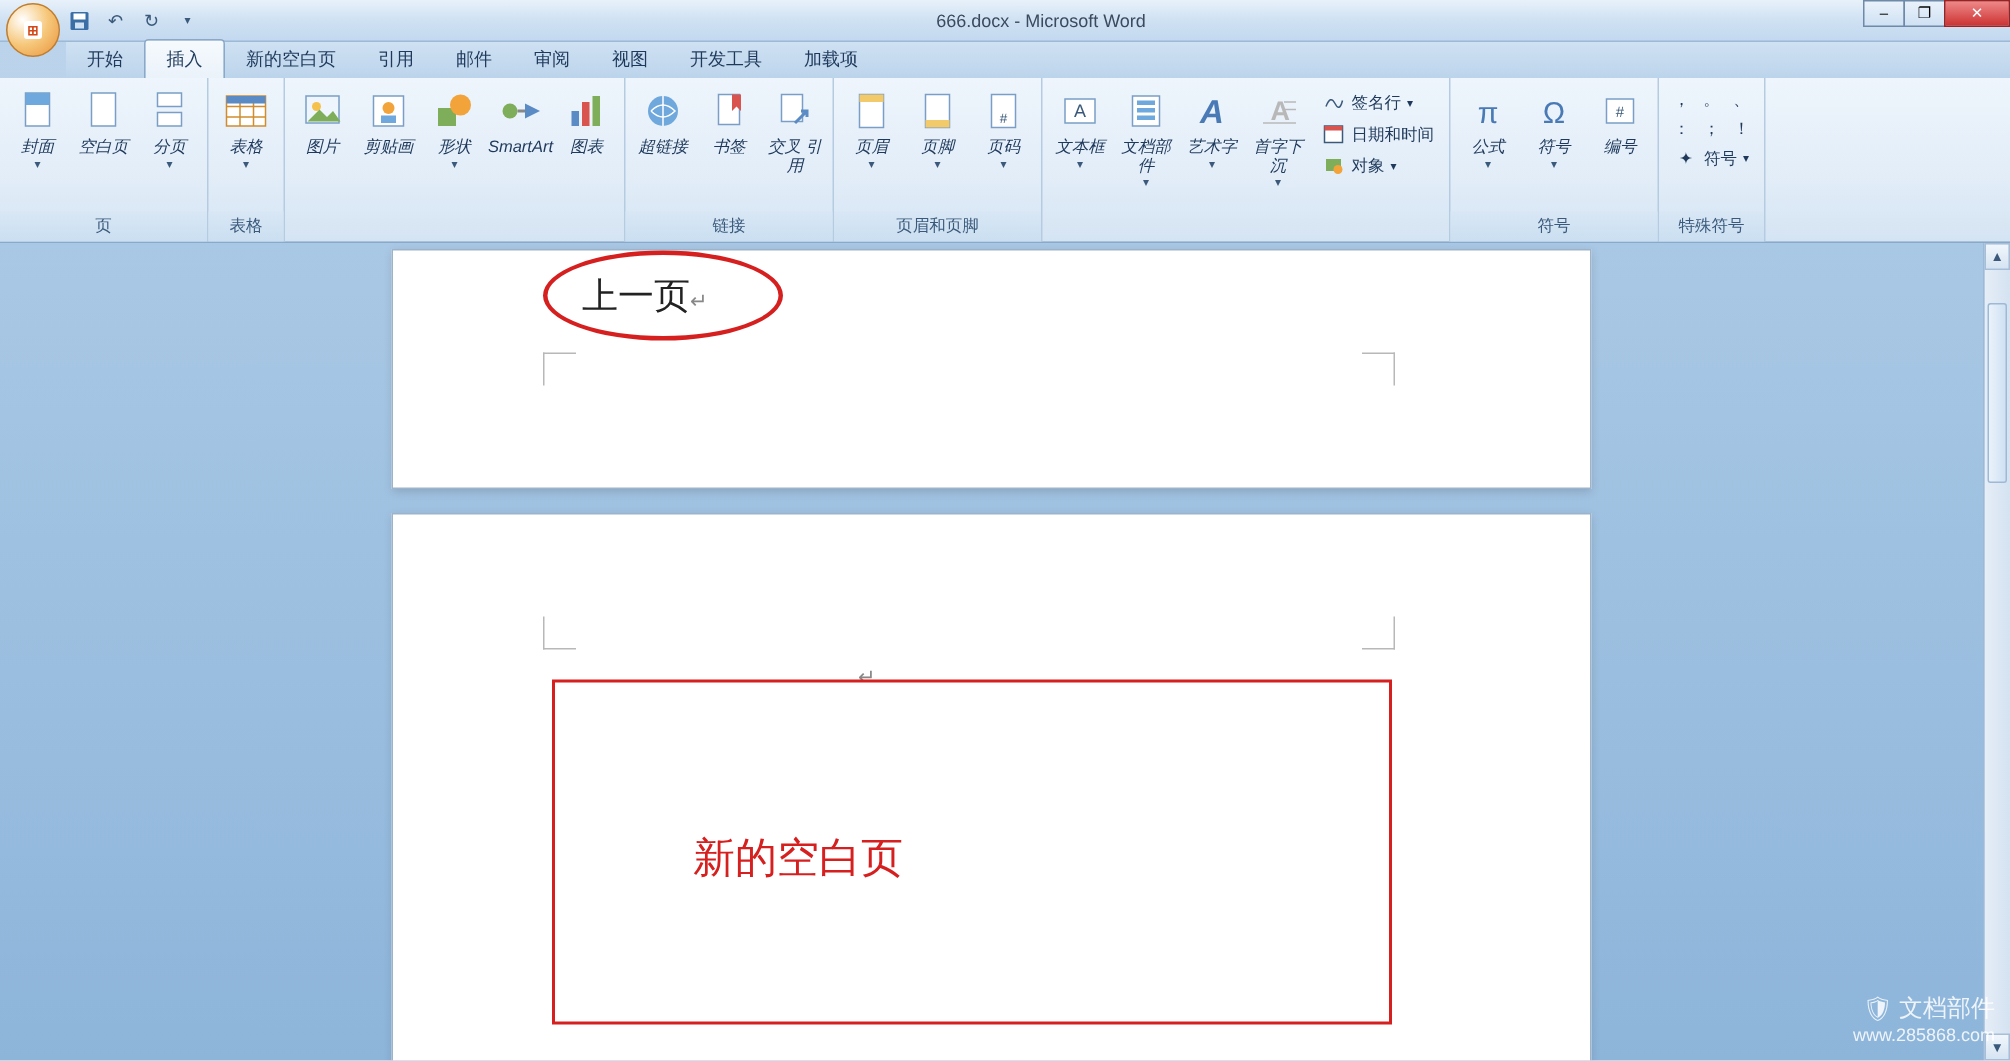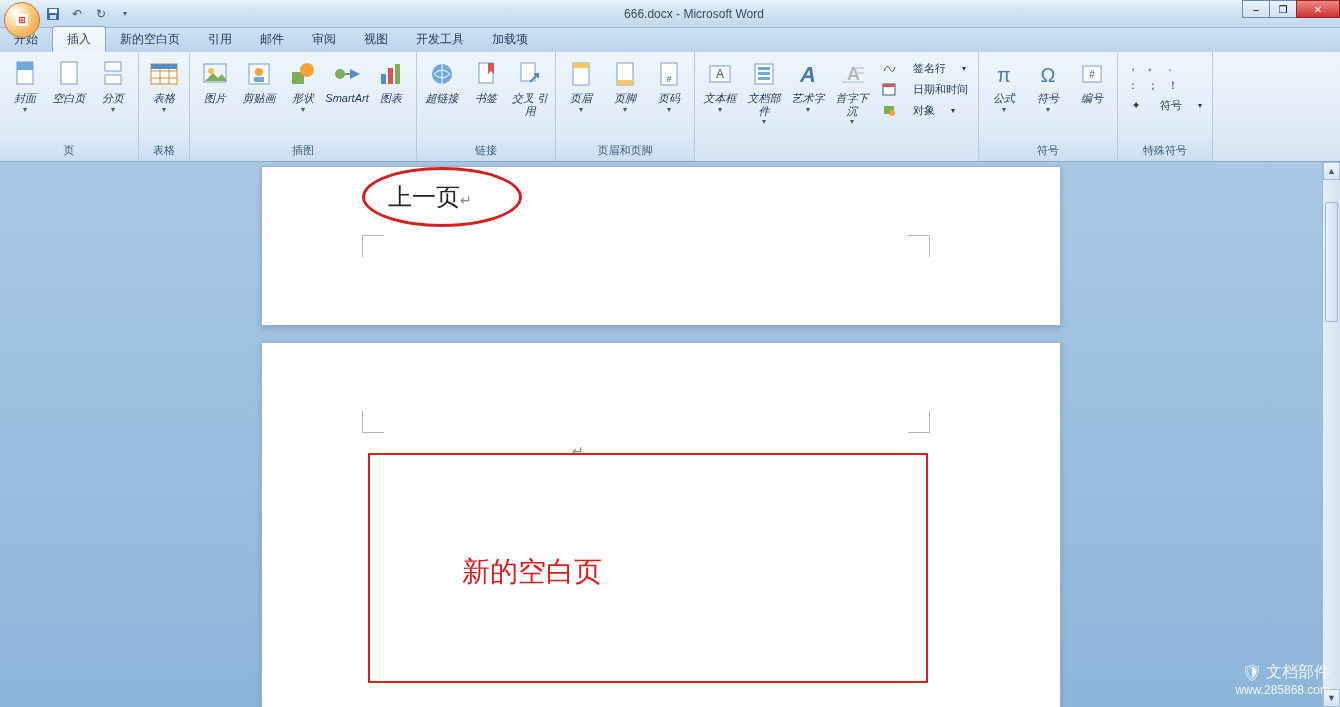--- a/index.html
+++ b/index.html
@@ -10,37 +10,37 @@
 .office-btn { width: 36px; height: 36px; position: absolute; left: 4px; top: 2px; border-radius: 50%; background: radial-gradient(circle at 30% 30%, #fff, #f6c77a, #e8933b); border: 1px solid #c07d2d; z-index: 100; display:flex; align-items:center; justify-content:center; }
 .office-btn span{font-size:9px;font-weight:bold;color:#d34817;background:#fff;padding:1px 2px;border-radius:2px;}
 .qat { margin-left: 44px; display: flex; gap: 6px; align-items:center; height:100%; }
 .qat-item { width: 18px; height: 18px; display:flex; align-items:center; justify-content:center; font-size:12px; color:#3b5a7b; cursor:pointer; }
 .title-text { position: absolute; left: 50%; transform: translateX(-50%); font-size: 12px; color: #3b4a5e; margin-left: 24px; }
 .winbtns { position: absolute; right: 0; top: 0; display: flex; }
 .winbtn { width: 28px; height: 18px; border: 1px solid #6f8aa8; margin-left: -1px; background: linear-gradient(to bottom,#eaf2fb,#cfe1f3); display:flex; align-items:center; justify-content:center; font-size:10px; cursor:pointer; }
 .winbtn.close { background: linear-gradient(to bottom,#e88,#c33); color:#fff; width:44px; border-color:#a02020; }
 
 
-.tabrow { height: 24px; background: linear-gradient(to bottom, #cfe1f3, #bcd4eb); display: flex; font-size: 12px; align-items: flex-end; }
+.tabrow { height: 24px; background: linear-gradient(to bottom, #cfe1f3, #bcd4eb); display: flex; font-size: 12px; align-items: flex-end; margin-left: 44px; }
 .tab { padding: 4px 14px; color: #1e395b; cursor: pointer; position:relative; }
 .tab.active { background: linear-gradient(to bottom,#f6fafd,#eaf2fa); border: 1px solid #8aa9c9; border-bottom: none; border-radius: 3px 3px 0 0; }
 
 
 .ribbon { height: 110px; background: linear-gradient(to bottom, #eef5fc 0%, #e2edf8 60%, #d5e4f3 100%); border-bottom: 1px solid #8aa9c9; display: flex; }
 .group { border-right: 1px solid #b5cbe1; display: flex; flex-direction: column; padding: 2px 4px 0 4px; }
 .group-body { flex: 1; display: flex; align-items: flex-start; gap: 2px; padding-top:2px; }
 .group-label { text-align: center; font-size: 11px; color: #3b5a7b; padding: 2px 0 3px 0; background: linear-gradient(to bottom, #d9e7f5, #cadff1); margin: 0 -4px; }
 
 .bigbtn { display: flex; flex-direction: column; align-items: center; justify-content: flex-start; width: 42px; padding: 2px 2px; cursor: pointer; border-radius: 3px; }
 .bigbtn .icon { width: 32px; height: 32px; display:flex; align-items:center; justify-content:center; margin-bottom:2px; }
 .bigbtn .lbl { font-size: 11px; color: #1e395b; text-align: center; line-height: 1.15; font-style: italic; }
 .bigbtn .arrow { font-size: 8px; color:#3b5a7b; }
 
 .smallcol { display:flex; flex-direction:column; gap:1px; padding:2px 2px; }
-.smallbtn { display:flex; align-items:center; gap:16px; font-size:11px; color:#1e395b; padding:2px 4px; cursor:pointer; white-space:nowrap; border-radius:2px;}
+.smallbtn { display:flex; align-items:center; gap:4px; font-size:11px; color:#1e395b; padding:2px 4px; cursor:pointer; white-space:nowrap; border-radius:2px;}
 .smallbtn .si { width:16px; height:16px; display:inline-flex; align-items:center; justify-content:center; }
 
 
 .docarea { position: absolute; top: 162px; left: 0; right: 18px; bottom: 0; overflow: hidden; background: linear-gradient(to bottom,#a9c8e5,#8db5da); }
 .page { background: #fff; border: 1px solid #9cb3c9; margin: 0 auto; width: 800px; position: relative; box-shadow: 0 2px 6px rgba(0,0,0,0.15); }
 .page1 { height: 160px; margin-top: 4px; }
 .page2 { height: 370px; margin-top: 16px; }
 
 .margin-mark { position:absolute; width:22px; height:22px; border:1px solid #b8b8b8; }
 .mm-tl { border-right:none; border-bottom:none; }
@@ -202,21 +202,20 @@
           <div class="icon">
             <svg width="28" height="28">
               <rect x="4" y="14" width="5" height="10" fill="#5b8bc5"></rect>
               <rect x="11" y="8" width="5" height="16" fill="#d9534f"></rect>
               <rect x="18" y="4" width="5" height="20" fill="#7fae5a"></rect>
             </svg>
           </div>
           <div class="lbl">图表</div>
         </div>
       </div>
-      <div class="group-label">插图</div>
     </div>
     <div class="group">
       <div class="group-body">
         <div class="bigbtn">
           <div class="icon">
             <svg width="28" height="28">
               <circle cx="14" cy="14" r="10" fill="#6fa8dc"></circle>
               <path d="M6 14 Q14 6 22 14 Q14 22 6 14" fill="none" stroke="#fff"></path>
               <line x1="14" y1="4" x2="14" y2="24" stroke="#fff"></line>
             </svg>

